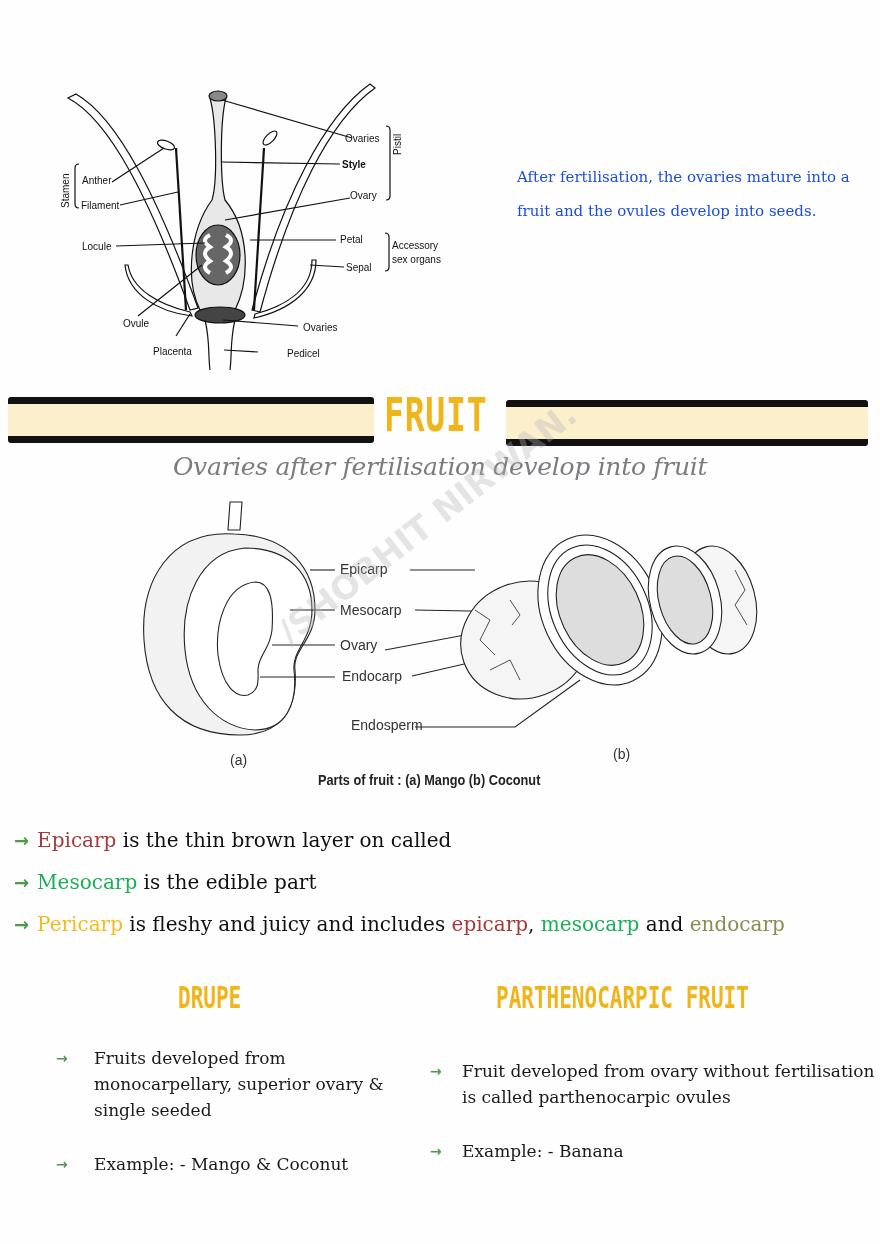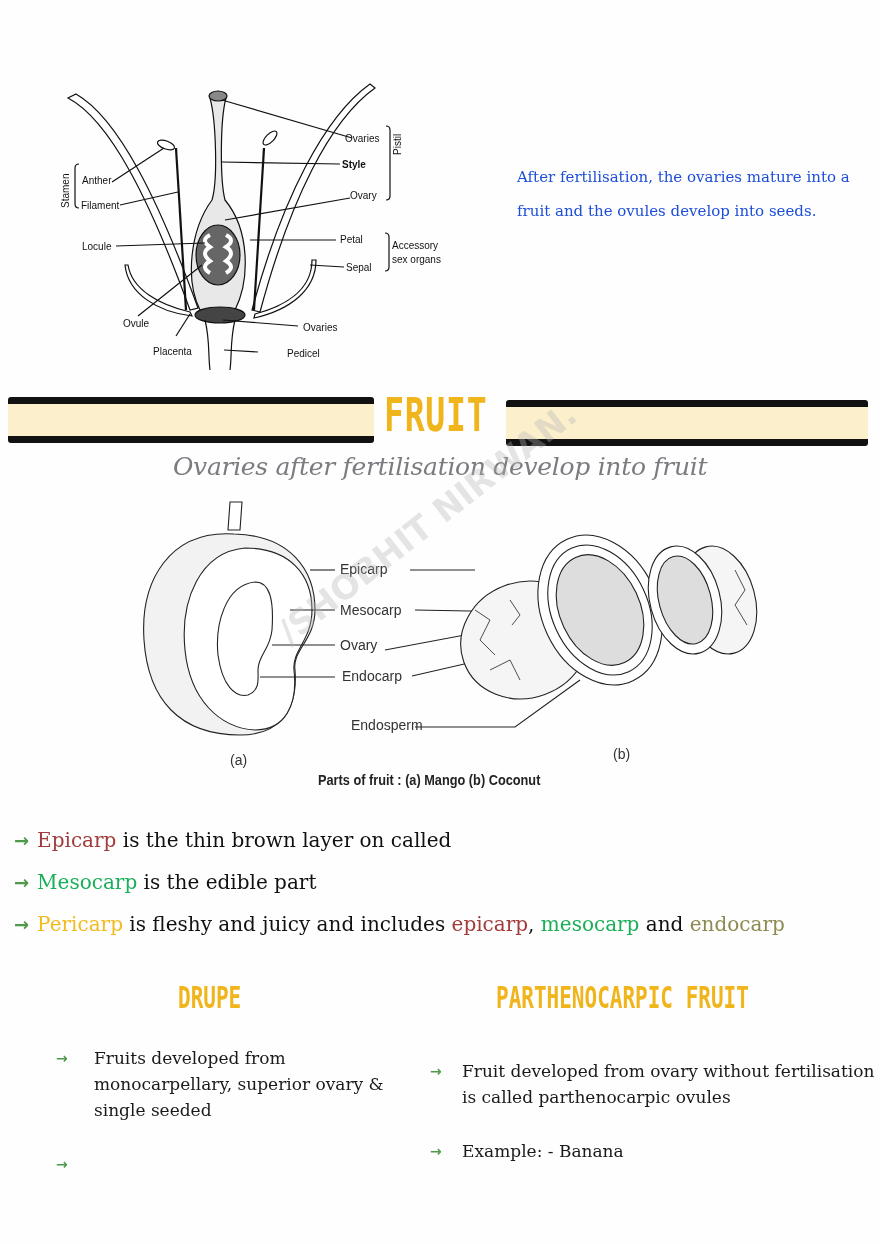--- a/index.html
+++ b/index.html
@@ -139,20 +139,21 @@
   <span class="arrow">→</span><span class="c-yellow">Pericarp</span><span> is fleshy and juicy and includes </span><span class="c-red">epicarp</span><span>, </span><span class="c-green">mesocarp</span><span> and </span><span class="c-olive">endocarp</span>
 </div>
 
 <div class="abs section-title" style="left:178px;top:980px;">DRUPE</div>
 <div class="abs small-bullet" style="left:56px;top:1045px;width:330px;padding-left:38px;">
   <span class="small-arrow" style="top:0;">→</span>
   <span>Fruits developed from monocarpellary, superior ovary &amp; single seeded</span>
 </div>
 <div class="abs small-bullet" style="left:56px;top:1151px;width:330px;padding-left:38px;">
   <span class="small-arrow" style="top:0;">→</span>
+  <span>Example: - Mango &amp; Coconut</span>
 </div>
 
 <div class="abs section-title" style="left:496px;top:980px;">PARTHENOCARPIC FRUIT</div>
 <div class="abs small-bullet" style="left:430px;top:1058px;width:420px;padding-left:32px;">
   <span class="small-arrow" style="top:0;">→</span>
   <span>Fruit developed from ovary without fertilisation is called parthenocarpic ovules</span>
 </div>
 <div class="abs small-bullet" style="left:430px;top:1138px;width:420px;padding-left:32px;">
   <span class="small-arrow" style="top:0;">→</span>
   <span>Example: - Banana</span>

